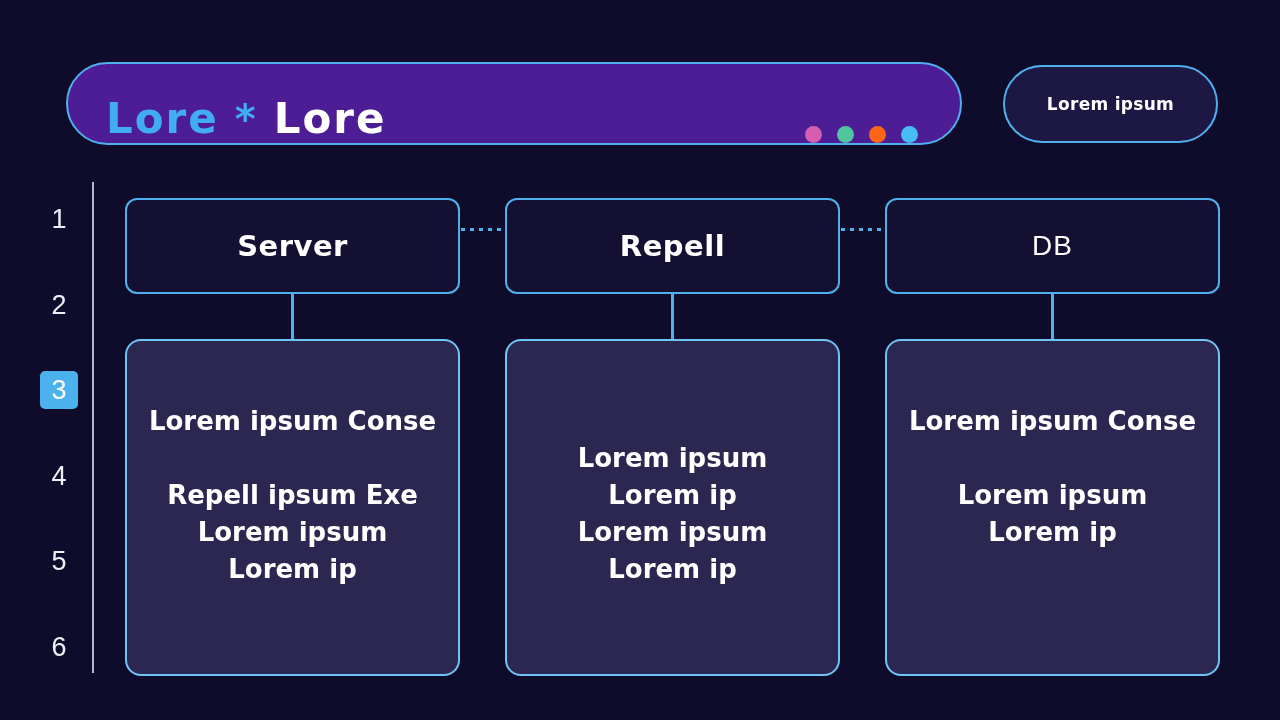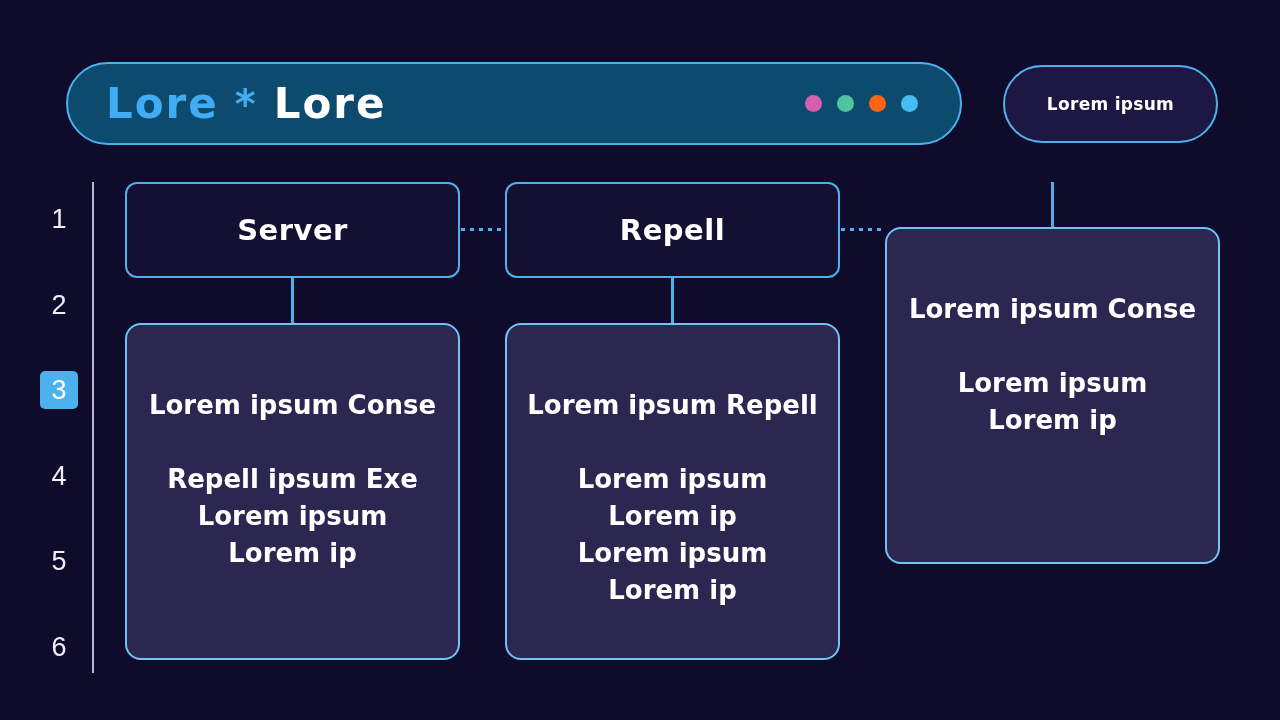--- a/index.html
+++ b/index.html
@@ -6,21 +6,21 @@
   .stage{
     position:relative;width:1280px;height:720px;overflow:hidden;
     background:#0f0b2b;
     font-family:"DejaVu Sans",sans-serif;
     color:#ffffff;
   }
   
   .header-pill{
     position:absolute;left:66px;top:62px;width:896px;height:83px;
     box-sizing:border-box;border:2px solid #4fb0ec;border-radius:42px;
-    background:#0c4a6e;display:flex;align-items:center;
+    background:#4c1d95;display:flex;align-items:flex-end;
     padding:0 42px 0 38px;
   }
   .title{font-size:42px;font-weight:bold;letter-spacing:2px;white-space:nowrap;}
   .t-blue{color:#41abf3;}
   .t-white{color:#ffffff;}
   .star{margin:0 16px;font-size:40px;}
   .dots{margin-left:auto;display:flex;align-items:center;gap:15px;}
   .dot{width:17px;height:17px;border-radius:50%;display:inline-block;}
   .action-pill{
     position:absolute;left:1003px;top:65px;width:215px;height:78px;
@@ -39,21 +39,21 @@
     width:38px;height:38px;line-height:38px;text-align:center;
     font-family:"Liberation Sans",sans-serif;font-size:27px;color:#eef0f7;
     cursor:pointer;border-radius:5px;
   }
   .num.active{background:#4cb2ee;color:#ffffff;}
   .divider{
     position:absolute;left:92px;top:182px;width:2px;height:491px;
     background:#b6b7d6;
   }
   
-  .col{position:absolute;top:182px;width:335px;}
+  .col{position:absolute;top:198px;width:335px;}
   .col.c1{left:125px;} .col.c2{left:505px;} .col.c3{left:885px;}
   .head-box{
     box-sizing:border-box;height:96px;border:2px solid #4fb0ec;
     border-radius:12px;background:#141031;
     display:flex;align-items:center;justify-content:center;
   }
   .head-label{font-size:29px;font-weight:bold;letter-spacing:.5px;}
   .head-label.regular{
     font-family:"Liberation Sans",sans-serif;font-weight:400;
     font-size:28px;letter-spacing:1px;
@@ -121,30 +121,32 @@
       <div class="body-line">Lorem ip</div>
     </div>
   </div>
 
   <div class="col c2">
     <div class="head-box">
       <span class="head-label">Repell</span>
     </div>
     <div class="v-conn"></div>
     <div class="body-box">
-      <div class="body-title">Lorem ipsum Repell</div>
       <div class="spacer"></div>
       <div class="body-line">Lorem ipsum</div>
       <div class="body-line">Lorem ip</div>
       <div class="body-line">Lorem ipsum</div>
       <div class="body-line">Lorem ip</div>
     </div>
   </div>
 
   <div class="col c3">
+    <div class="head-box">
+      <span class="head-label regular">DB</span>
+    </div>
     <div class="v-conn"></div>
     <div class="body-box">
       <div class="body-title">Lorem ipsum Conse</div>
       <div class="spacer"></div>
       <div class="body-line">Lorem ipsum</div>
       <div class="body-line">Lorem ip</div>
     </div>
   </div>
 
 </div>

